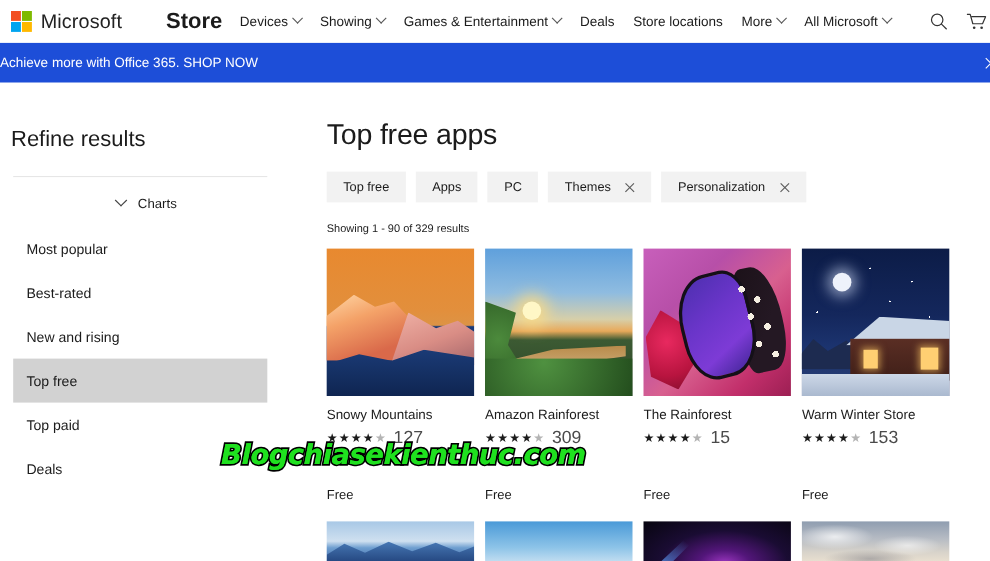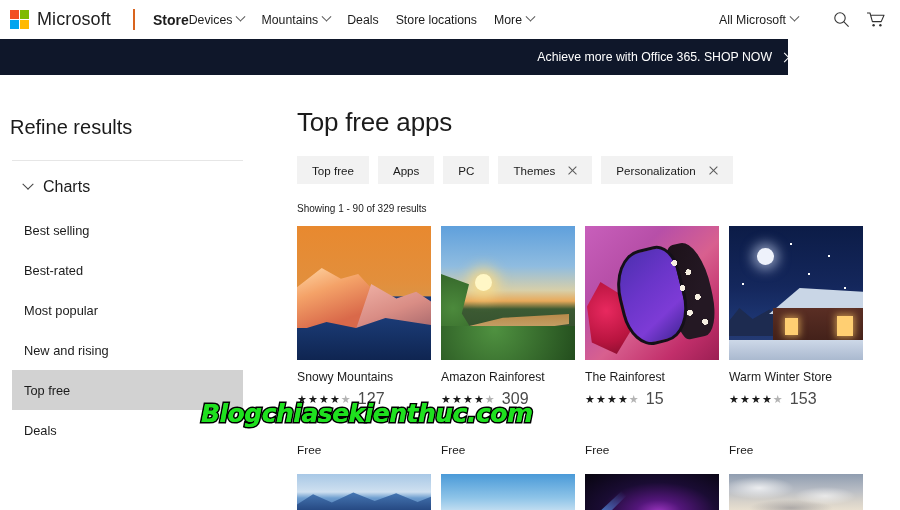--- a/index.html
+++ b/index.html
@@ -27,67 +27,68 @@
   .ms-squares i { display: block; }
   .ms-logo-text {
     font-size: 18px; color: #222222; margin-left: 8px;
     letter-spacing: .1px; font-weight: 400;
   }
   .nav-divider {
     width: 2px; height: 21px; background: #d9641e;
     margin: 0 18px 0 22px;
   }
   .store-link {
-    font-size: 14px; font-weight: 700; color: #1b1b1b;
-    white-space: nowrap;
+    font-size: 20px; font-weight: 700; color: #1b1b1b;
+    margin-right: 16px; white-space: nowrap;
   }
   .nav-item {
     font-size: 12.3px; color: #1b1b1b; white-space: nowrap;
     margin-right: 17px; display: flex; align-items: center; gap: 5px;
   }
   .chev {
     display: inline-block; width: 7px; height: 7px;
     border-right: 1.2px solid #555; border-bottom: 1.2px solid #555;
     transform: rotate(45deg) translate(-2px,-2px);
   }
   .nav-right {
     margin-left: auto; display: flex; align-items: center; padding-right: 12px;
   }
   .nav-right .nav-item { margin-right: 30px; }
   .icon-btn { width: 26px; height: 26px; display: flex; align-items: center; justify-content: center; }
   .icon-btn + .icon-btn { margin-left: 8px; }
 
   
   .promo {
     position: absolute; top: 39px; left: 0;
-    width: 788px; height: 36px;
-    background: #0f172a;
-    display: flex; align-items: center; justify-content: flex-end;
+    width: 900px; height: 36px;
+    background: #1d4ed8;
+    display: flex; align-items: center; justify-content: space-between;
     color: #ffffff; font-size: 12.3px; gap: 9px;
   }
   .promo .arrow {
     display: inline-block; width: 7px; height: 7px;
     border-top: 1.4px solid #fff; border-right: 1.4px solid #fff;
     transform: rotate(45deg);
   }
 
   
   .page { position: absolute; top: 75px; left: 0; width: 900px; height: 435px; }
 
   
   .sidebar { position: absolute; left: 12px; top: 0; width: 231px; height: 435px; }
   .refine-title {
     font-size: 20px; font-weight: 400; color: #1b1b1b;
     padding: 41px 0 0 0; margin-left: -2px;
   }
   .side-rule { height: 1px; background: #e6e6e6; margin-top: 21px; }
   .charts-head {
     display: flex; align-items: center; gap: 11px;
-    font-size: 16px; color: #1b1b1b; padding: 17px 0 0 0;
+    font-size: 12px; color: #1b1b1b; padding: 17px 0 0 0;
     margin-left: 12px;
+    justify-content: center;
   }
   .chev-dn {
     display: inline-block; width: 8px; height: 8px;
     border-right: 1.3px solid #444; border-bottom: 1.3px solid #444;
     transform: rotate(45deg) translate(-2px,-2px);
   }
   .side-list { margin-top: 14px; }
   .side-item {
     height: 40px; display: flex; align-items: center;
     padding-left: 12px; font-size: 12.8px; color: #1b1b1b;
@@ -304,21 +305,25 @@
     <span class="ms-logo-text">Microsoft</span>
   </div>
   <div class="nav-divider"></div>
   <div class="store-link">Store</div>
 
   <div class="nav-item">
     <span>Devices</span>
     <span class="chev"></span>
   </div>
   <div class="nav-item">
-    <span>Mountains</span>
+    <span>Showing</span>
+    <span class="chev"></span>
+  </div>
+  <div class="nav-item">
+    <span>Games &amp; Entertainment</span>
     <span class="chev"></span>
   </div>
   <div class="nav-item">
     <span>Deals</span>
   </div>
   <div class="nav-item">
     <span>Store locations</span>
   </div>
   <div class="nav-item">
     <span>More</span>
@@ -357,33 +362,33 @@
     <div class="refine-title">Refine results</div>
     <div class="side-rule"></div>
 
     <div class="charts-head">
       <span class="chev-dn"></span>
       <span>Charts</span>
     </div>
 
     <div class="side-list">
       <div class="side-item">
-        <span>Best selling</span>
+        <span>Most popular</span>
       </div>
       <div class="side-item">
         <span>Best-rated</span>
       </div>
       <div class="side-item">
-        <span>Most popular</span>
-      </div>
-      <div class="side-item">
         <span>New and rising</span>
       </div>
       <div class="side-item active">
         <span>Top free</span>
+      </div>
+      <div class="side-item">
+        <span>Top paid</span>
       </div>
       <div class="side-item">
         <span>Deals</span>
       </div>
     </div>
 
   </aside>
 
   <main class="main">
     <h1 class="main-title">Top free apps</h1>

